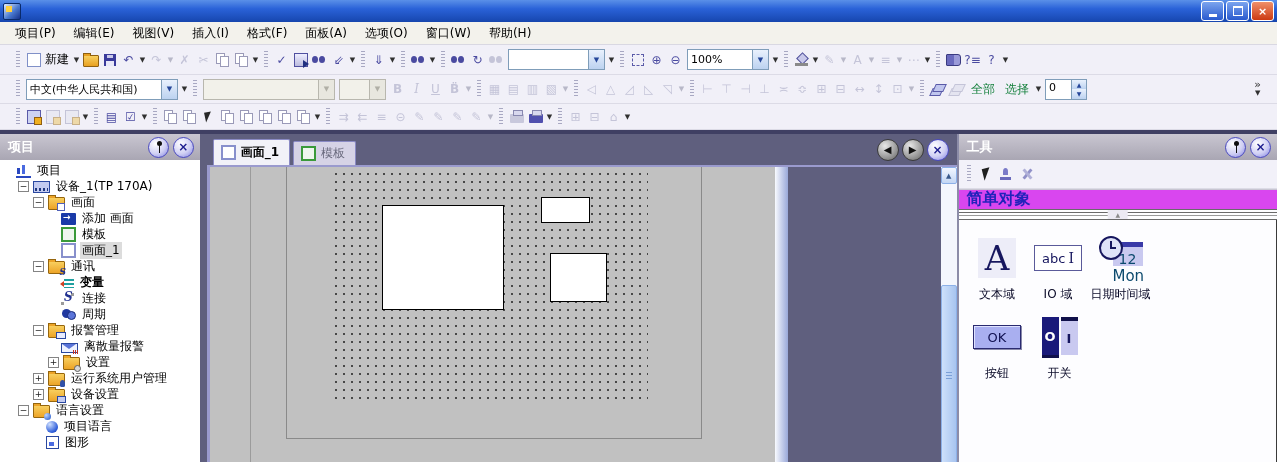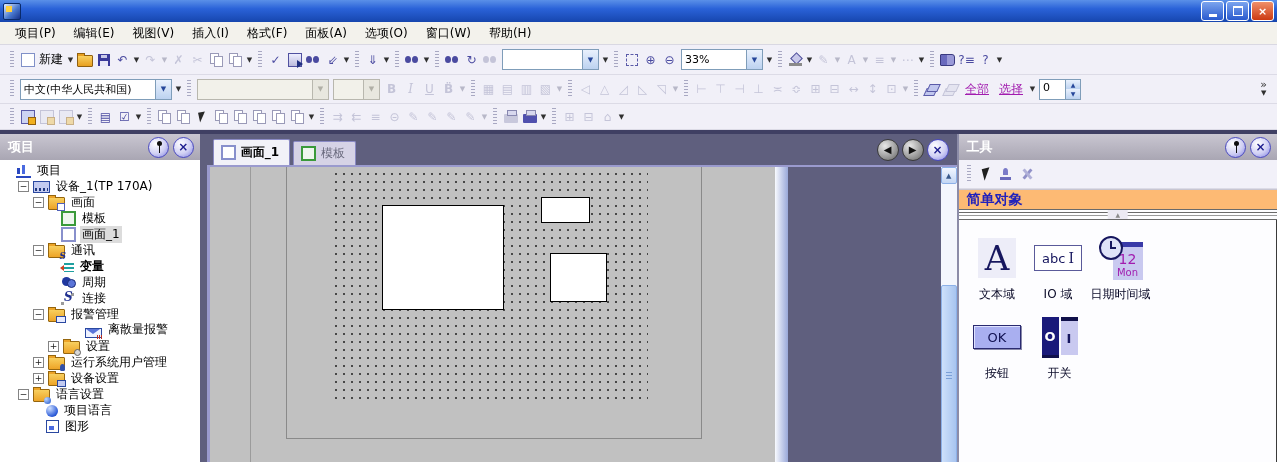--- a/index.html
+++ b/index.html
@@ -17,21 +17,21 @@
   .wbtn{width:21px;height:18px;border-radius:3px;border:1px solid #fff;
         background:linear-gradient(180deg,#7ba4ee,#2a5ace);display:flex;align-items:center;justify-content:center;
         color:#fff;font-size:11px;font-weight:bold;}
   .wbtn.close{background:linear-gradient(180deg,#f0906a,#cc3a12);}
   .wbtn .minbar{width:8px;height:3px;background:#fff;margin-top:8px;}
   .wbtn .restore{width:8px;height:7px;border:1px solid #fff;border-top:2px solid #fff;}
   
   #menubar{height:22px;background:#f3f2ec;border-bottom:1px solid #d9d8e2;display:flex;align-items:center;padding-left:6px;}
   .menu-item{padding:2px 9px;cursor:default;}
   
-  .tbrow{display:flex;align-items:center;background:#f1f0f8;border-bottom:1px solid #dcdbe6;padding:0 6px;}
+  .tbrow{display:flex;align-items:center;background:#f1f0f8;border-bottom:1px solid #dcdbe6;padding:0 12px;}
   #tb1{height:29px;} #tb2{height:28px;} #tb3{height:25px;}
   #darksep{height:4px;background:#3f3f63;}
   .grip{width:4px;height:18px;margin:0 4px;background:repeating-linear-gradient(180deg,#a8a8c2 0 1px,transparent 1px 3px);}
   .tbi{min-width:17px;height:17px;display:flex;align-items:center;justify-content:center;
        font-size:12px;color:#4a4aa0;margin:0 1px;}
   .tbi.dis{color:#c4c4d8;}
   .dda{width:9px;font-size:7px;color:#303030;display:flex;align-items:center;justify-content:center;}
   .dda.dis{color:#b8b8c8;}
   .tbtn{display:flex;align-items:center;gap:4px;border:none;background:transparent;font:inherit;padding:1px 3px;}
   .xp-combo{height:19px;background:#fff;border:1px solid #7f9db9;display:flex;align-items:center;
@@ -43,21 +43,21 @@
   .xp-combo.dis{background:#f2f1ea;border-color:#b8b7ae;}
   .xp-combo.dis .btn{background:#e8e7df;color:#b0afa6;border-left-color:#b8b7ae;}
   .w150{width:150px;} .w130{width:130px;} .w95{width:95px;} .w80{width:80px;} .w45{width:45px;}
   .spinner{width:40px;height:19px;background:#fff;border:1px solid #7f9db9;display:flex;margin:0 2px;}
   .spinner .val{flex:1;padding:1px 3px;font-size:11px;}
   .spinner .btns{width:14px;display:flex;flex-direction:column;border-left:1px solid #7f9db9;}
   .spinner .btns span{flex:1;background:linear-gradient(180deg,#e9f1fd,#bcd2f0);font-size:6px;color:#26479a;
                       display:flex;align-items:center;justify-content:center;}
   .ovf{margin-left:auto;margin-right:4px;display:flex;flex-direction:column;align-items:center;line-height:9px;
        color:#303030;font-size:11px;}
-  .lblbtn{padding:1px 5px;color:#a21caf;text-decoration:underline;}
+  .lblbtn{padding:1px 5px;color:#15803d;}
   
   .i-newscreen{width:12px;height:12px;background:#fff;border:1px solid #8090c8;}
   .i-folder{width:14px;height:10px;background:linear-gradient(#f8d060,#e8a020);border:1px solid #906010;
             border-radius:1px;position:relative;margin-top:3px;}
   .i-folder::before{content:"";position:absolute;top:-3px;left:-1px;width:6px;height:2px;background:#e8a020;
                     border:1px solid #906010;border-bottom:none;}
   .i-floppy{width:12px;height:12px;background:#3a3a9a;position:relative;}
   .i-floppy::after{content:"";position:absolute;left:2px;bottom:0;width:8px;height:5px;background:#e8e8f8;}
   .i-floppy::before{content:"";position:absolute;left:3px;top:1px;width:6px;height:3px;background:#c8c8e8;}
   .i-copy2{width:13px;height:13px;position:relative;}
@@ -185,40 +185,40 @@
   #vsb{position:absolute;left:731px;top:0;bottom:0;width:16px;background:#f4f6fd;}
   .sbbtn{height:15px;background:linear-gradient(180deg,#f2f7ff,#c3d6f4);border:1px solid #8cb0e8;border-radius:2px;
          display:flex;align-items:center;justify-content:center;font-size:7px;color:#3a5a8c;}
   #sbthumb{position:absolute;left:0;right:0;top:118px;bottom:0;background:linear-gradient(90deg,#cde0fb,#a8c4ef);
            border:1px solid #8cb0e8;border-radius:2px;}
   #sbthumb::after{content:"";position:absolute;left:4px;top:86px;width:6px;height:7px;
            background:repeating-linear-gradient(180deg,#7ba0d8 0 1px,transparent 1px 3px);}
   
   #tools-panel{width:319px;display:flex;flex-direction:column;border-left:2px solid #8c8ca8;background:#fdfdff;}
   #tools-tb{height:28px;background:#f2f1f9;border-bottom:1px solid #dcdbe6;display:flex;align-items:center;padding:0 4px;gap:8px;}
-  #section-bar{height:19px;background:#fdba74;display:flex;align-items:center;padding-left:8px;
-               color:#2222bb;font-weight:bold;font-size:14px;border-top:1px solid #c8c6d2;}
+  #section-bar{height:19px;background:#d946ef;display:flex;align-items:center;padding-left:8px;
+               color:#2222bb;font-weight:bold;font-size:16px;border-top:1px solid #c8c6d2;}
   #pdivider{height:9px;border-top:1px solid #6a6a6a;border-bottom:1px solid #6a6a6a;position:relative;
             background:linear-gradient(180deg,transparent 2px,#6a6a6a 2px,#6a6a6a 3px,transparent 3px,transparent 5px,#9a9a9a 5px,#9a9a9a 6px,transparent 6px);}
   #pdivider span{position:absolute;left:50%;top:0;transform:translateX(-50%);background:#eceaf3;
                  padding:0 8px;font-size:6px;color:#8a8a8a;line-height:9px;}
   #palette{flex:1;padding:14px 4px 0 8px;border-right:1px solid #3a3a3a;}
   .prow{display:flex;margin-bottom:10px;}
   .pcell{width:61px;display:flex;flex-direction:column;align-items:center;}
   .pcell.wide{width:64px;}
   .pico{height:48px;display:flex;align-items:center;justify-content:center;}
   .plbl{margin-top:4px;font-size:12px;color:#0a0a28;white-space:nowrap;}
   .tf-icon{width:38px;height:40px;background:#ededf8;display:flex;align-items:center;justify-content:center;
            font:34px "DejaVu Serif","Liberation Serif",serif;color:#16165e;}
   .io-icon{width:46px;height:24px;background:#fff;border:1px solid #5a5a9a;display:flex;align-items:center;
            justify-content:center;gap:3px;color:#16165e;font-size:13px;}
   .io-icon .caret{font-family:"DejaVu Serif",serif;font-size:14px;}
   .dt-icon{width:44px;height:44px;position:relative;}
-  .dt-sq{position:absolute;right:0;top:6px;width:30px;height:38px;background:#c9c9f0;text-align:center;color:#a21caf;}
-  .dt-sq .num{font-size:14px;margin-top:9px;} .dt-sq .day{font-size:10px;}
+  .dt-sq{position:absolute;right:0;top:6px;width:30px;height:24px;background:#c9c9f0;text-align:center;color:#0c4a6e;}
+  .dt-sq .num{font-size:14px;margin-top:9px;} .dt-sq .day{font-size:15px;}
   .dt-bar{position:absolute;right:0;top:6px;width:30px;height:5px;background:#3a3aa8;}
   .dt-clock{position:absolute;left:0;top:0;width:20px;height:20px;border-radius:50%;border:2px solid #16165e;
             background:#dfe3f8;}
   .dt-clock::before{content:"";position:absolute;left:9px;top:3px;width:2px;height:8px;background:#16165e;}
   .dt-clock::after{content:"";position:absolute;left:9px;top:9px;width:6px;height:2px;background:#16165e;}
   .gio-icon{width:46px;height:42px;background:#fff;border:1px solid #5a5a9a;display:flex;align-items:center;justify-content:center;}
   .sio-icon{width:50px;height:20px;background:#fff;border:1px solid #5a5a9a;display:flex;align-items:center;}
   .sio-icon::after{content:"";margin-left:auto;margin-right:5px;border-top:7px solid #16165e;
                    border-left:6px solid transparent;border-right:6px solid transparent;}
   .gv-icon{width:42px;height:42px;}
@@ -322,21 +322,21 @@
         <span class="btn">▼</span>
     </span>
       <span class="dda">▼</span>
     <span class="grip"></span>
     <span class="tbi">
         <span class="i-zoomarea"></span>
       </span>
     <span class="tbi">⊕</span>
     <span class="tbi">⊖</span>
     <span class="xp-combo w80">
-      <span class="val">33%</span>
+      <span class="val">100%</span>
         <span class="btn">▼</span>
     </span>
       <span class="dda">▼</span>
     <span class="grip"></span>
     <span class="tbi">
         <span class="i-fill"></span>
       </span>
       <span class="dda">▼</span>
     <span class="tbi dis">✎</span>
       <span class="dda dis">▼</span>
@@ -517,54 +517,59 @@
             <span class="ti ti-device"></span>
             <span class="tlbl">设备_1(TP 170A)</span>
           </div>
           <div class="trow" style="padding-left: 33px;">
             <span class="texp">−</span>
             <span class="ti ti-folder-screen tif"></span>
             <span class="tlbl">画面</span>
           </div>
           <div class="trow" style="padding-left: 48px;">
             <span class="texp none"></span>
+            <span class="ti ti-add-screen"></span>
+            <span class="tlbl">添加 画面</span>
+          </div>
+          <div class="trow" style="padding-left: 48px;">
+            <span class="texp none"></span>
             <span class="ti ti-template"></span>
             <span class="tlbl">模板</span>
           </div>
           <div class="trow" style="padding-left: 48px;">
             <span class="texp none"></span>
             <span class="ti ti-screen"></span>
             <span class="tlbl sel">画面_1</span>
           </div>
           <div class="trow" style="padding-left: 33px;">
             <span class="texp">−</span>
             <span class="ti ti-folder-comm tif"></span>
             <span class="tlbl">通讯</span>
           </div>
           <div class="trow" style="padding-left: 48px; font-weight: bold;">
             <span class="texp none"></span>
             <span class="ti ti-tags"></span>
             <span class="tlbl">变量</span>
           </div>
           <div class="trow" style="padding-left: 48px;">
             <span class="texp none"></span>
+            <span class="ti ti-connection"></span>
+            <span class="tlbl">连接</span>
+          </div>
+          <div class="trow" style="padding-left: 48px;">
+            <span class="texp none"></span>
             <span class="ti ti-cycle"></span>
             <span class="tlbl">周期</span>
-          </div>
-          <div class="trow" style="padding-left: 48px;">
-            <span class="texp none"></span>
-            <span class="ti ti-connection"></span>
-            <span class="tlbl">连接</span>
           </div>
           <div class="trow" style="padding-left: 33px;">
             <span class="texp">−</span>
             <span class="ti ti-folder-alarm tif"></span>
             <span class="tlbl">报警管理</span>
           </div>
-          <div class="trow" style="padding-left: 72px; align-items: flex-end;">
+          <div class="trow" style="padding-left: 48px;">
             <span class="texp none"></span>
             <span class="ti ti-alarm-discrete ti-env"></span>
             <span class="tlbl">离散量报警</span>
           </div>
           <div class="trow" style="padding-left: 48px;">
             <span class="texp">+</span>
             <span class="ti ti-folder-settings tif"></span>
             <span class="tlbl">设置</span>
           </div>
           <div class="trow" style="padding-left: 33px;">

